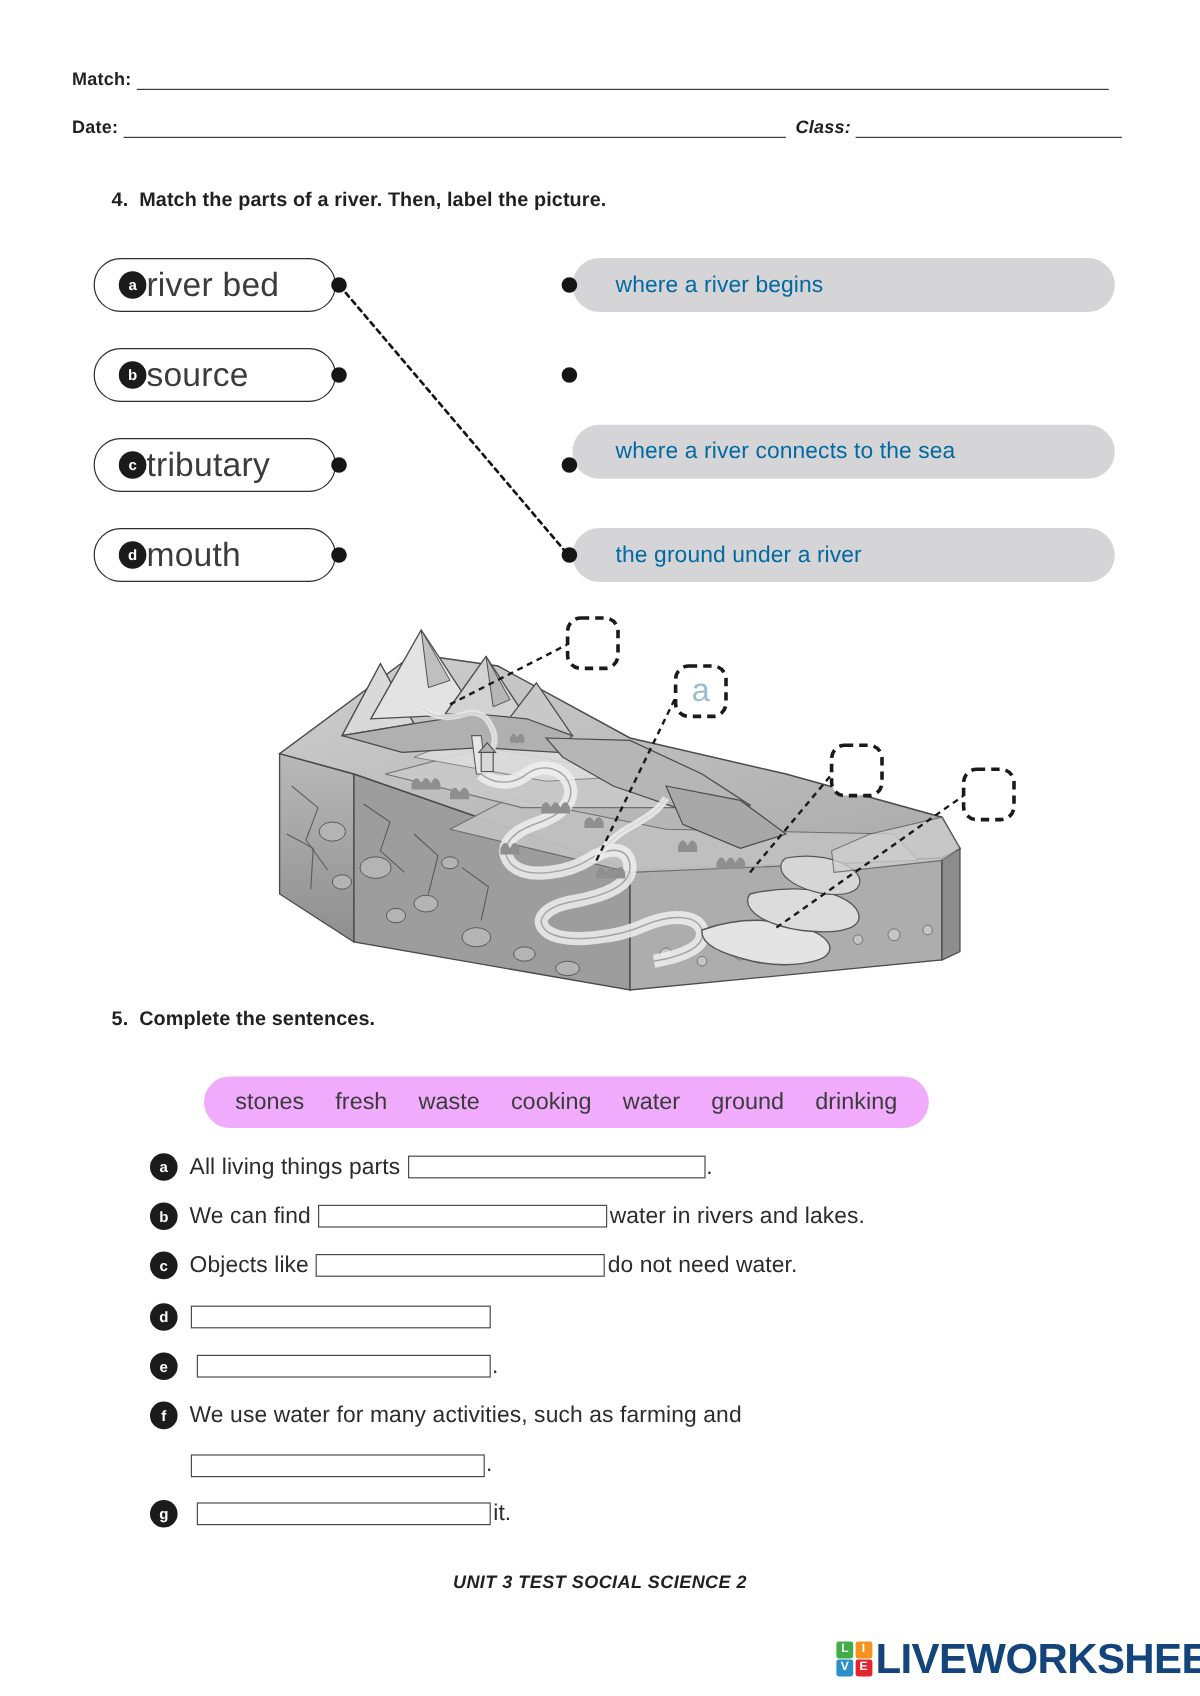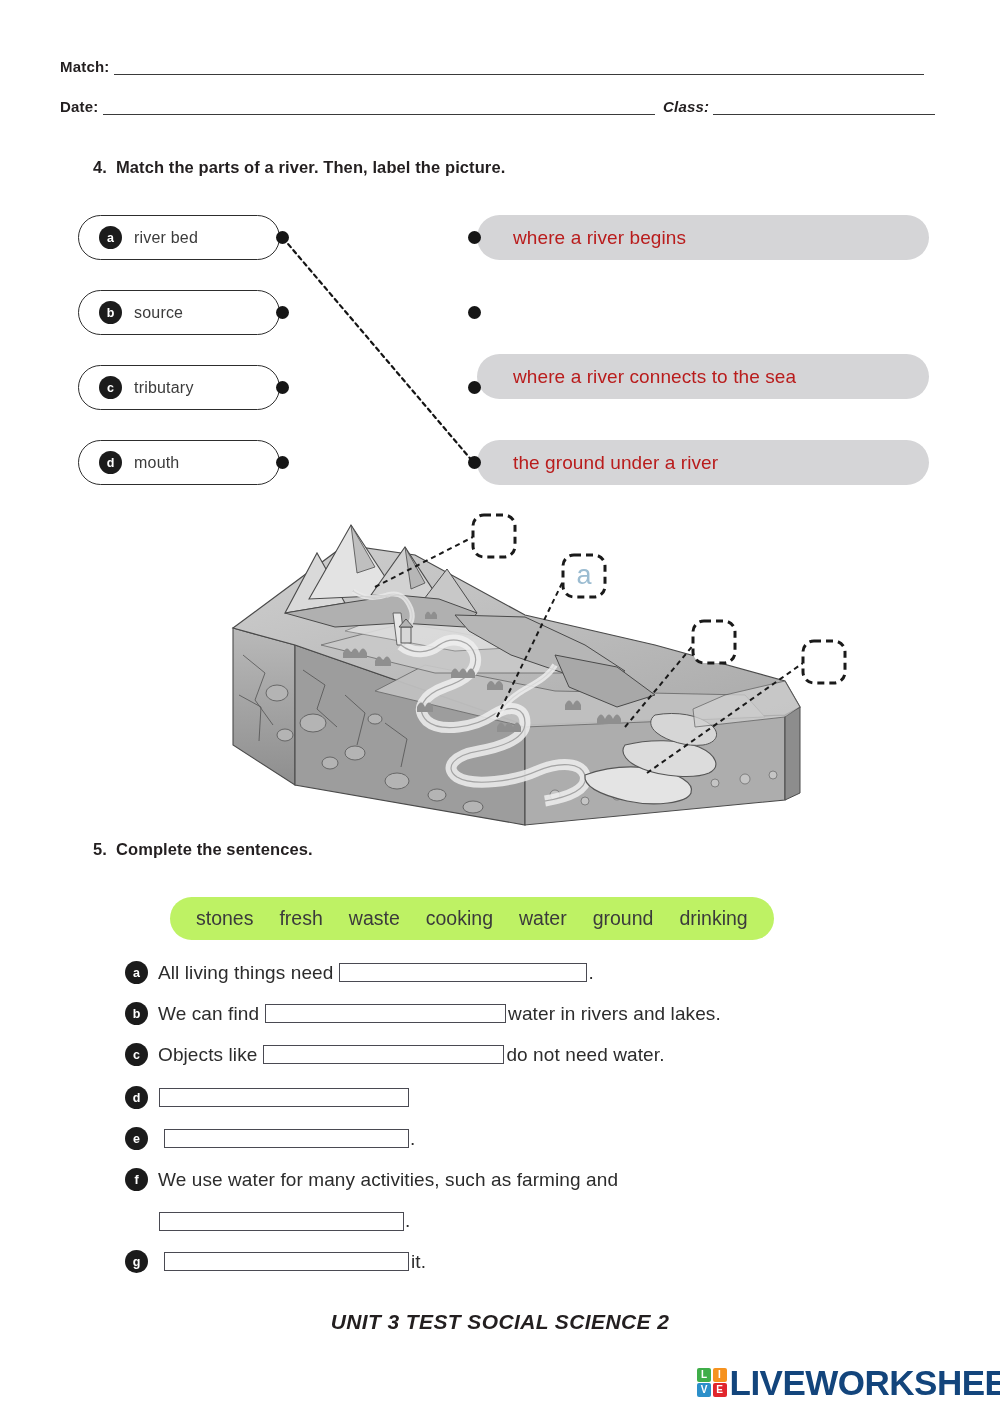--- a/index.html
+++ b/index.html
@@ -62,56 +62,55 @@
     background: #1b1b1b;
     color: #ffffff;
     font-size: 12.5px;
     font-weight: bold;
     display: flex;
     align-items: center;
     justify-content: center;
     flex: none;
   }
   .mleft .mtext {
-    margin-left: 12px;
-    font-size: 16px;
+    font-size: 28px;
     color: #3b3b3b;
     letter-spacing: .2px;
   }
 
   .mright {
     position: absolute;
     height: 45px;
     border-radius: 23px;
     background: #d5d5d7;
     box-sizing: border-box;
     display: flex;
     align-items: center;
     padding-left: 36px;
     font-size: 19px;
-    color: #b91c1c;
+    color: #0369a1;
     letter-spacing: .1px;
   }
 
   .cdot {
     position: absolute;
     width: 13px; height: 13px;
     border-radius: 50%;
     background: #151515;
   }
 
   .connector { position: absolute; left: 0; top: 0; width: 1000px; height: 290px; pointer-events: none; }
 
   
   .diagram { position: absolute; left: 225px; top: 495px; width: 640px; height: 340px; }
 
   
   .wordbank {
     position: absolute;
-    background: #bef264;
+    background: #f0abfc;
     border-radius: 22px;
     height: 43px;
     display: flex;
     align-items: center;
     gap: 26px;
     padding: 0 26px;
     font-size: 19.5px;
     color: #3b3b3b;
   }
 
@@ -134,21 +133,21 @@
     box-sizing: border-box;
     vertical-align: middle;
     margin: 0 1px;
   }
 
   
   .footer-title {
     position: absolute;
     width: 1000px;
     text-align: center;
-    font-size: 21px;
+    font-size: 15px;
     font-weight: bold;
     font-style: italic;
     letter-spacing: .4px;
   }
 
   
   .logo { position: absolute; display: flex; align-items: center; }
   .logo-tiles {
     display: grid;
     grid-template-columns: 14px 14px;
@@ -387,21 +386,21 @@
   <span>fresh</span>
   <span>waste</span>
   <span>cooking</span>
   <span>water</span>
   <span>ground</span>
   <span>drinking</span>
 </div>
 
 <div class="sent" style="left:125px; top:961px;">
   <span class="badge">a</span>
-  <span class="txt">All living things need</span>
+  <span class="txt">All living things parts</span>
   <span class="blank" style="width:248px; margin-left:6px;"></span>
   <span class="txt">.</span>
 </div>
 
 <div class="sent" style="left:125px; top:1002px;">
   <span class="badge">b</span>
   <span class="txt">We can find</span>
   <span class="blank" style="width:241px; margin-left:6px; margin-right:2px;"></span>
   <span class="txt">water in rivers and lakes.</span>
 </div>

